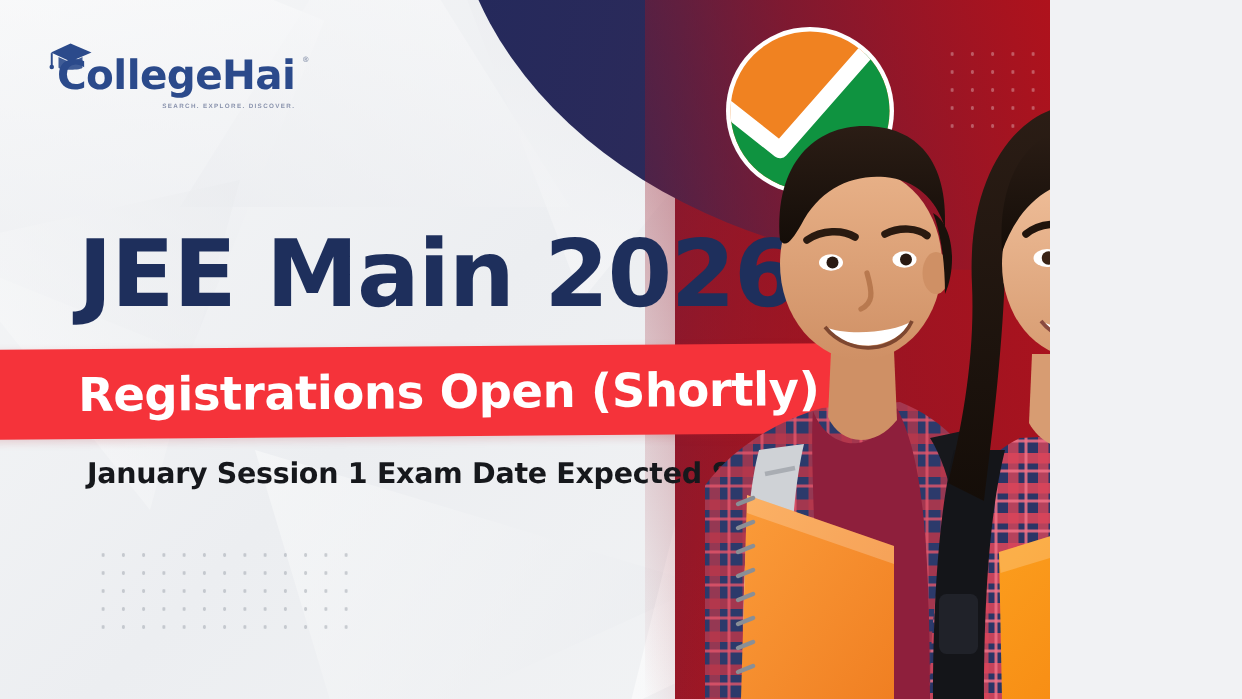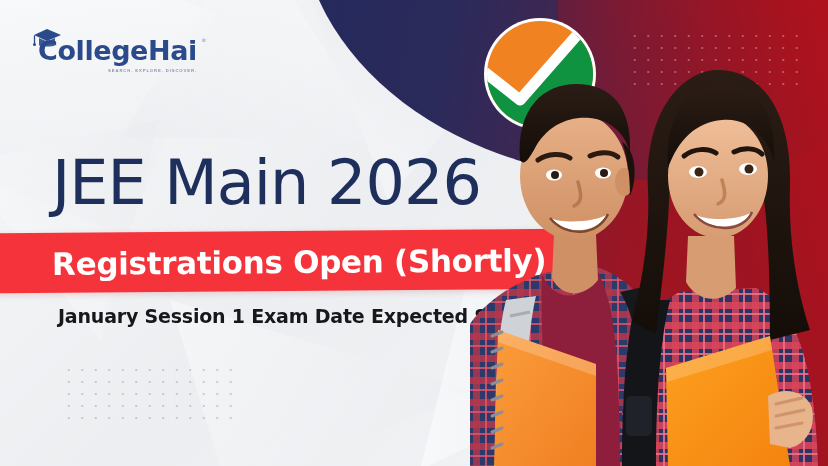--- a/index.html
+++ b/index.html
@@ -5,21 +5,21 @@
   * { margin:0; padding:0; box-sizing:border-box; }
   html,body { width:828px; height:466px; }
   body {
     font-family:"Liberation Sans", sans-serif;
     background:#f1f2f4;
     overflow:hidden;
   }
 
   #banner {
     position:relative;
-    width:828px; height:466px;
+    width:700px; height:466px;
     overflow:hidden;
     background:#f1f2f4;
   }
 
   
   .bg-base {
     position:absolute; inset:0;
     background:
       linear-gradient(135deg,#f6f7f8 0%,#eceef1 45%,#f4f5f6 100%);
   }
@@ -123,21 +123,21 @@
     position:absolute;
     right:-9px; top:1px;
     font-size:5px; color:#9aa3b8; font-weight:700;
   }
 
   
   .headline{
     position:absolute;
     left:52px; top:152px;
     font-family:"DejaVu Sans", sans-serif;
-    font-weight:400;
+    font-weight:700;
     font-size:62px;
     line-height:1;
     letter-spacing:-1px;
     color:#1e2f5c;
     z-index:6;
     white-space:nowrap;
   }
 
   
   .ribbon{

